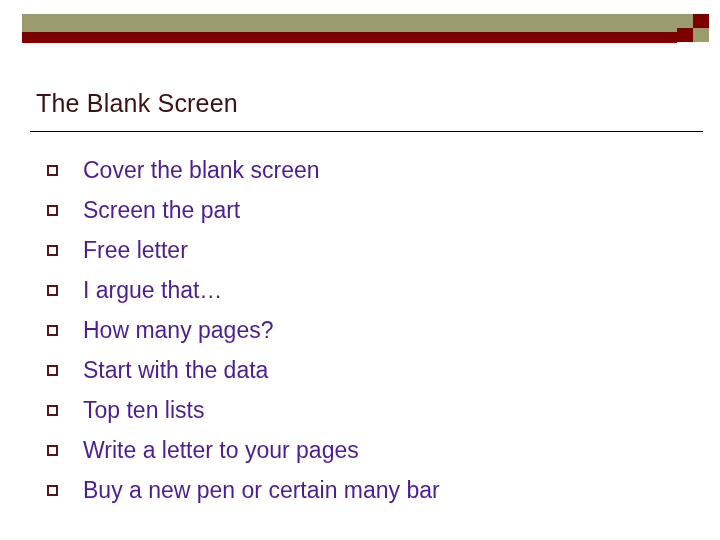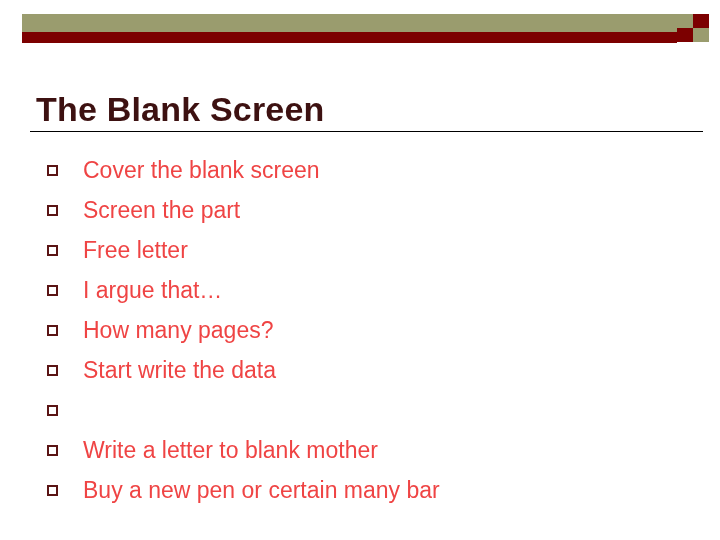--- a/index.html
+++ b/index.html
@@ -62,23 +62,23 @@
   .checker-tr { left: 16px; top: 0;    background: #7c0000; }
   .checker-bl { left: 0;    top: 14px; background: #7c0000; }
   .checker-br { left: 16px; top: 14px; background: #9a9c6e; }
 
   
   .slide-title {
     position: absolute;
     left: 36px;
     top: 64px;
     width: 650px;
-    font-size: 34px;
+    font-size: 25px;
     line-height: 44px;
-    font-weight: bold;
+    font-weight: normal;
     color: #3d1111;
     letter-spacing: 0.2px;
     white-space: nowrap;
   }
 
   
   .divider {
     position: absolute;
     left: 30px;
     top: 131px;
@@ -96,21 +96,21 @@
     list-style: none;
     margin: 0;
     padding: 0;
   }
   .bullet-item {
     position: relative;
     height: 40px;
     line-height: 40px;
     padding-left: 39px;
     font-size: 23px;
-    color: #ef4444;
+    color: #4c1d95;
     white-space: nowrap;
   }
   .bullet-marker {
     position: absolute;
     left: 3px;
     top: 15px;
     width: 7px;
     height: 7px;
     border: 2px solid #5a1414;
     background: transparent;
@@ -156,28 +156,29 @@
     <li class="bullet-item">
       <span class="bullet-marker"></span>
       <span class="bullet-text">I argue that…</span>
     </li>
     <li class="bullet-item">
       <span class="bullet-marker"></span>
       <span class="bullet-text">How many pages?</span>
     </li>
     <li class="bullet-item">
       <span class="bullet-marker"></span>
-      <span class="bullet-text">Start write the data</span>
+      <span class="bullet-text">Start with the data</span>
     </li>
     <li class="bullet-item">
       <span class="bullet-marker"></span>
+      <span class="bullet-text">Top ten lists</span>
     </li>
     <li class="bullet-item">
       <span class="bullet-marker"></span>
-      <span class="bullet-text">Write a letter to blank mother</span>
+      <span class="bullet-text">Write a letter to your pages</span>
     </li>
     <li class="bullet-item">
       <span class="bullet-marker"></span>
       <span class="bullet-text">Buy a new pen or certain many bar</span>
     </li>
   </ul>
 
 </div>
 
 </body></html>

